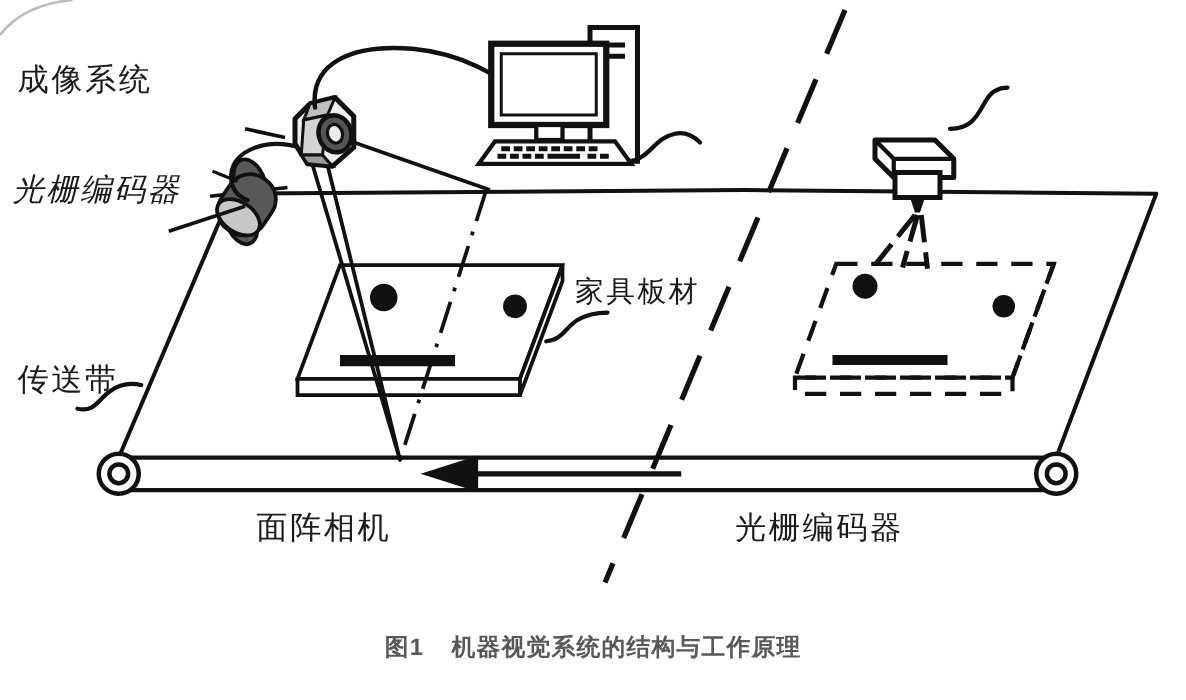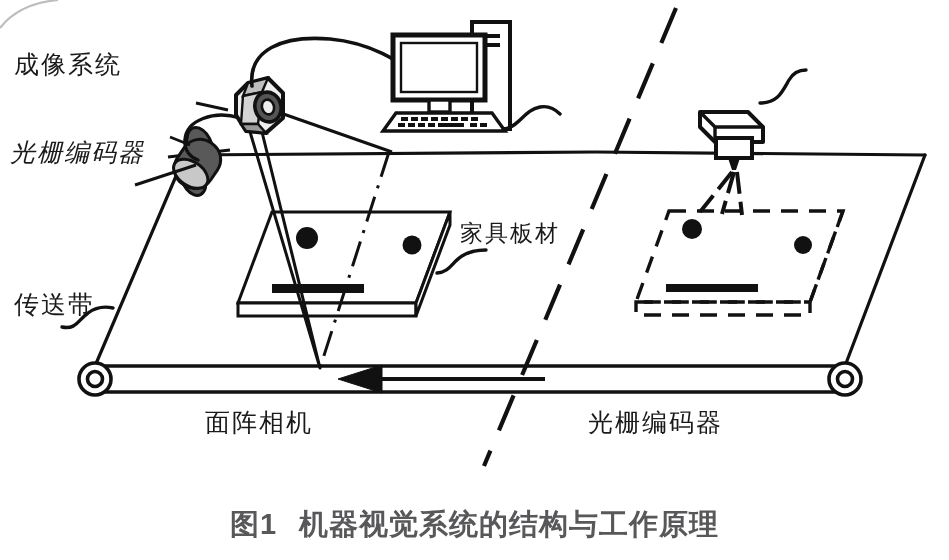--- a/index.html
+++ b/index.html
@@ -41,21 +41,21 @@
   .lbl-lg { font-size: 25px; }
   .lbl-md { font-size: 23px; }
   .caption {
     position: absolute;
     left: 0;
     right: 0;
     top: 505px;
     text-align: center;
     font-family: "Liberation Sans", "DejaVu Sans", sans-serif;
     font-weight: bold;
-    font-size: 29px;
+    font-size: 19px;
     letter-spacing: 1px;
     color: #58585a;
     user-select: none;
   }
   .caption .cap-num { margin-right: 22px; }
 </style>
 </head>
 <body>
 
 <div id="figure-root">

